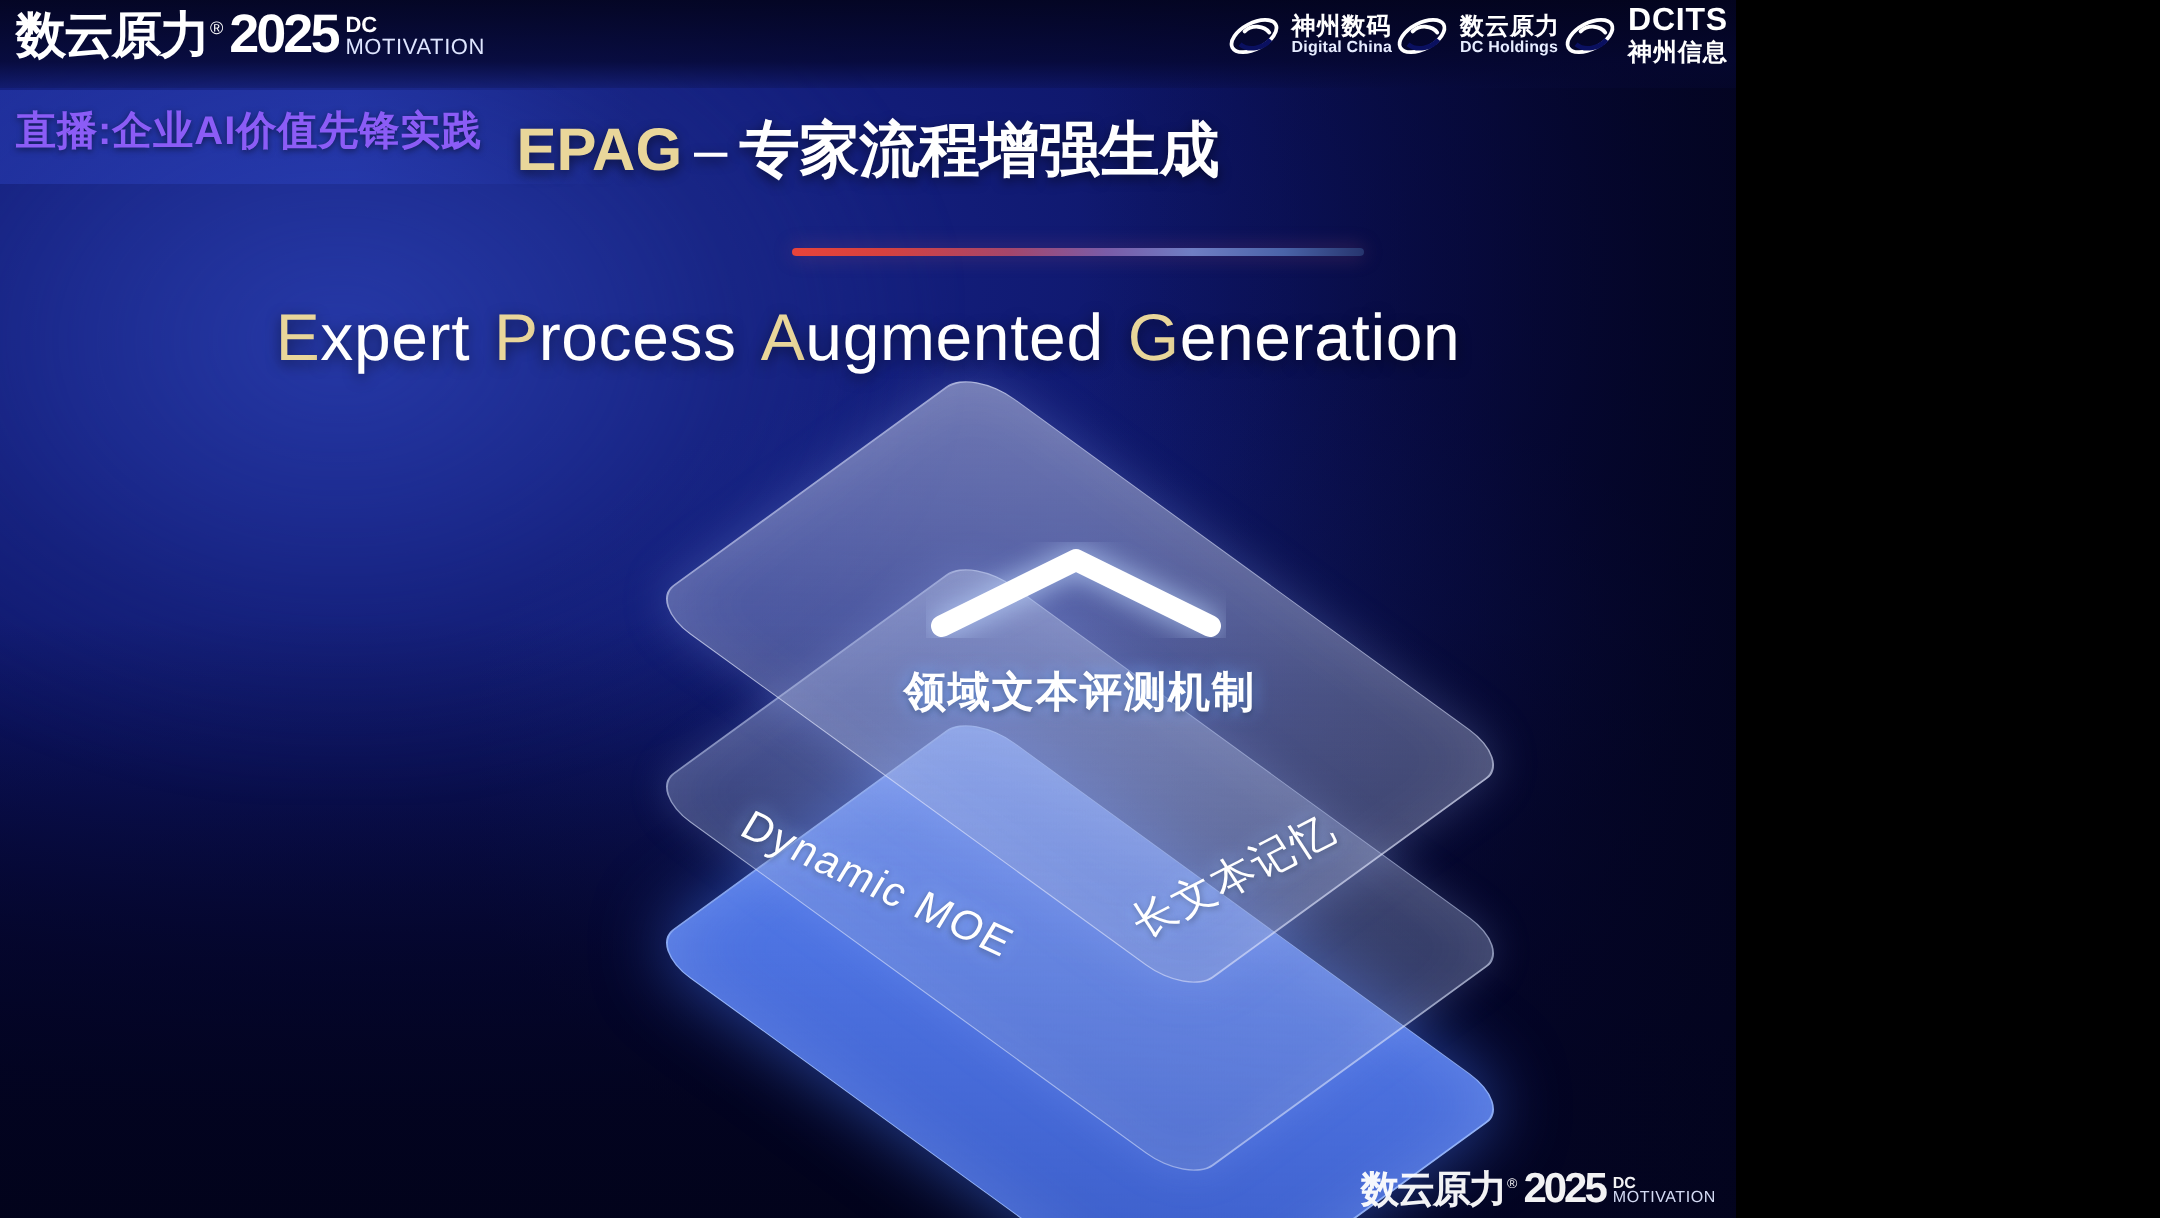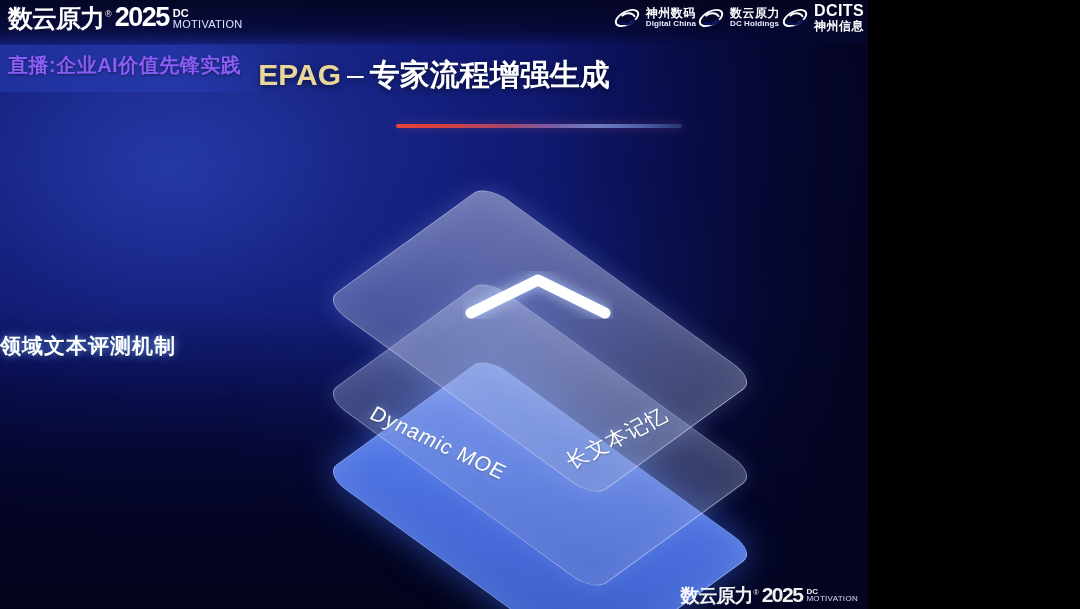--- a/index.html
+++ b/index.html
@@ -183,21 +183,21 @@
 
   
   .lbl {
     position:absolute;
     color:#ffffff;
     white-space:nowrap;
     text-shadow:0 0 9px rgba(120,170,255,0.9), 0 1px 3px rgba(0,0,0,0.45);
     font-weight:700;
   }
   #lbl-top {
-    left:0; right:0; top:332px; text-align:left;
+    left:0; right:0; top:332px; text-align:center;
     font-size:21px; letter-spacing:1px;
   }
   #lbl-bot {
     left:0; right:0; top:508px; text-align:center;
     font-size:21px; letter-spacing:1px;
   }
   #lbl-mid-left {
     left:372px; top:400px;
     font-size:21px; letter-spacing:1px; font-weight:400;
     transform:rotate(25deg) skew(-6deg,0deg);
@@ -294,20 +294,23 @@
     </div>
 
   </div>
 
   <div class="main-title">
     <span class="gold">EPAG</span><span class="dash">–</span><span class="cn">专家流程增强生成</span>
   </div>
 
   <div class="divider"></div>
 
+  <div class="sub-title">
+    <span><span class="cap">E</span><span class="rest">xpert</span></span><span class="sp"></span><span><span class="cap">P</span><span class="rest">rocess</span></span><span class="sp"></span><span><span class="cap">A</span><span class="rest">ugmented</span></span><span class="sp"></span><span><span class="cap">G</span><span class="rest">eneration</span></span>
+  </div>
 
   <div class="stack">
 
     <div class="plate" id="plate-bot">
       <div class="plate-inner"></div>
     </div>
 
     <div class="plate" id="plate-mid">
       <div class="plate-inner"></div>
     </div>

